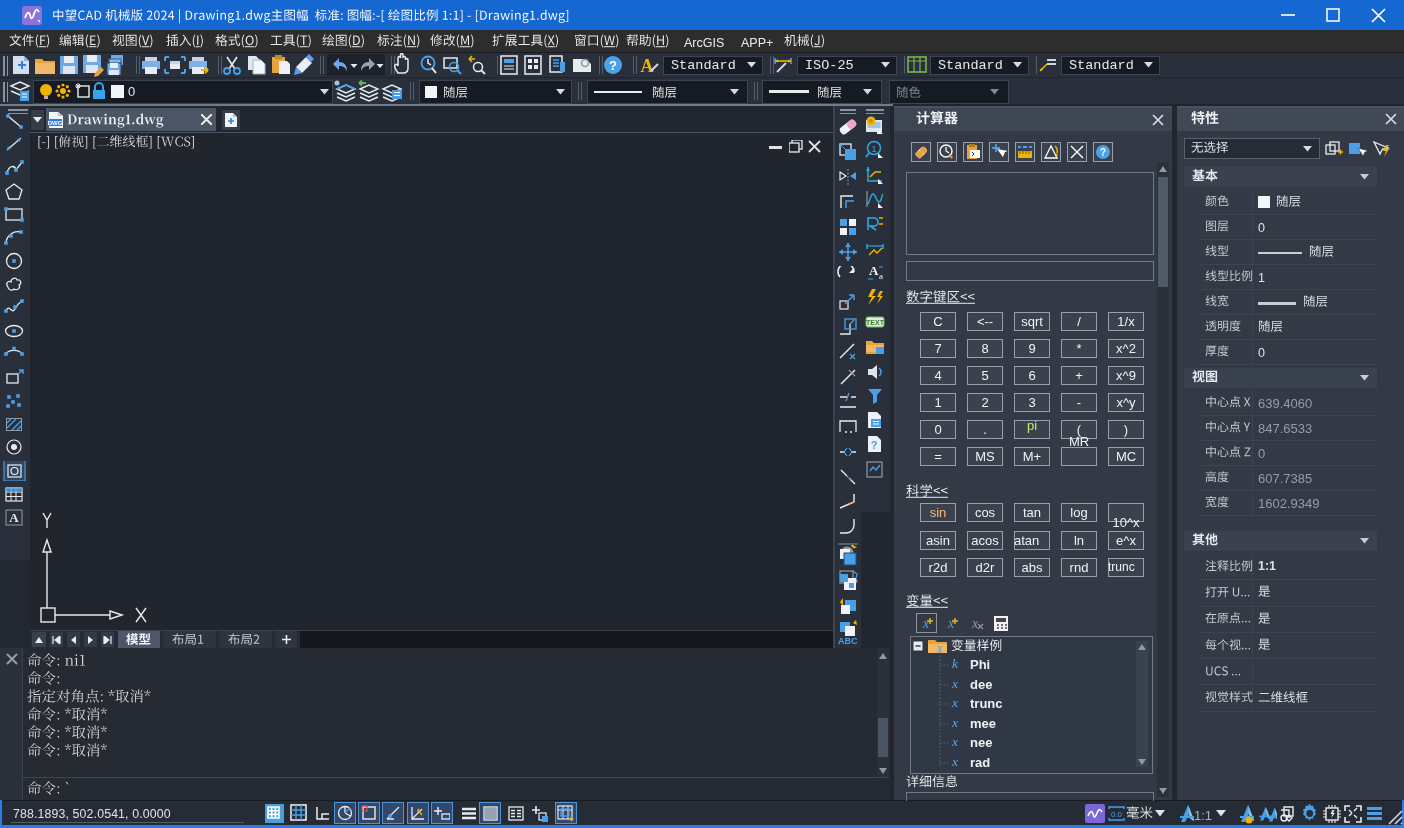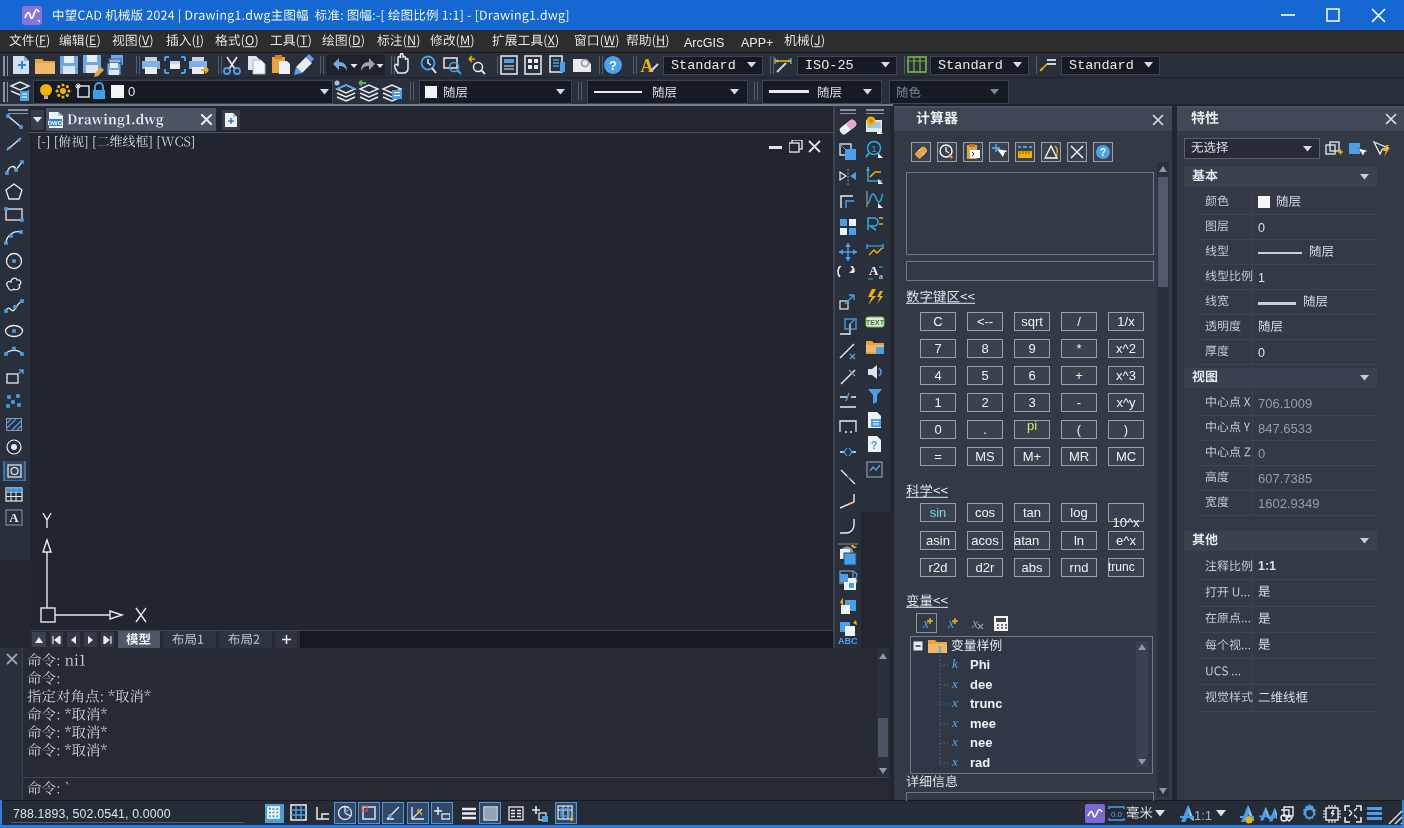--- a/index.html
+++ b/index.html
@@ -1420,21 +1420,21 @@
     <div style="position:absolute;left:1108px;top:339px;width:36px;height:19px;font:13px 'Liberation Sans';color:#f0f2f5;text-align:center;line-height:19px">x^2</div>
     <div style="position:absolute;left:920px;top:366px;width:36px;height:19px;background:#3b424e;border:1px solid #97a1ae;box-sizing:border-box;"></div>
     <div style="position:absolute;left:920px;top:366px;width:36px;height:19px;font:13px 'Liberation Sans';color:#f0f2f5;text-align:center;line-height:19px">4</div>
     <div style="position:absolute;left:967px;top:366px;width:36px;height:19px;background:#3b424e;border:1px solid #97a1ae;box-sizing:border-box;"></div>
     <div style="position:absolute;left:967px;top:366px;width:36px;height:19px;font:13px 'Liberation Sans';color:#f0f2f5;text-align:center;line-height:19px">5</div>
     <div style="position:absolute;left:1014px;top:366px;width:36px;height:19px;background:#3b424e;border:1px solid #97a1ae;box-sizing:border-box;"></div>
     <div style="position:absolute;left:1014px;top:366px;width:36px;height:19px;font:13px 'Liberation Sans';color:#f0f2f5;text-align:center;line-height:19px">6</div>
     <div style="position:absolute;left:1061px;top:366px;width:36px;height:19px;background:#3b424e;border:1px solid #97a1ae;box-sizing:border-box;"></div>
     <div style="position:absolute;left:1061px;top:366px;width:36px;height:19px;font:13px 'Liberation Sans';color:#f0f2f5;text-align:center;line-height:19px">+</div>
     <div style="position:absolute;left:1108px;top:366px;width:36px;height:19px;background:#3b424e;border:1px solid #97a1ae;box-sizing:border-box;"></div>
-    <div style="position:absolute;left:1108px;top:366px;width:36px;height:19px;font:13px 'Liberation Sans';color:#f0f2f5;text-align:center;line-height:19px">x^3</div>
+    <div style="position:absolute;left:1108px;top:366px;width:36px;height:19px;font:13px 'Liberation Sans';color:#f0f2f5;text-align:center;line-height:19px">x^9</div>
     <div style="position:absolute;left:920px;top:393px;width:36px;height:19px;background:#3b424e;border:1px solid #97a1ae;box-sizing:border-box;"></div>
     <div style="position:absolute;left:920px;top:393px;width:36px;height:19px;font:13px 'Liberation Sans';color:#f0f2f5;text-align:center;line-height:19px">1</div>
     <div style="position:absolute;left:967px;top:393px;width:36px;height:19px;background:#3b424e;border:1px solid #97a1ae;box-sizing:border-box;"></div>
     <div style="position:absolute;left:967px;top:393px;width:36px;height:19px;font:13px 'Liberation Sans';color:#f0f2f5;text-align:center;line-height:19px">2</div>
     <div style="position:absolute;left:1014px;top:393px;width:36px;height:19px;background:#3b424e;border:1px solid #97a1ae;box-sizing:border-box;"></div>
     <div style="position:absolute;left:1014px;top:393px;width:36px;height:19px;font:13px 'Liberation Sans';color:#f0f2f5;text-align:center;line-height:19px">3</div>
     <div style="position:absolute;left:1061px;top:393px;width:36px;height:19px;background:#3b424e;border:1px solid #97a1ae;box-sizing:border-box;"></div>
     <div style="position:absolute;left:1061px;top:393px;width:36px;height:19px;font:13px 'Liberation Sans';color:#f0f2f5;text-align:center;line-height:19px">-</div>
     <div style="position:absolute;left:1108px;top:393px;width:36px;height:19px;background:#3b424e;border:1px solid #97a1ae;box-sizing:border-box;"></div>
     <div style="position:absolute;left:1108px;top:393px;width:36px;height:19px;font:13px 'Liberation Sans';color:#f0f2f5;text-align:center;line-height:19px">x^y</div>
@@ -1448,37 +1448,37 @@
     <div style="position:absolute;left:1061px;top:420px;width:36px;height:19px;font:13px 'Liberation Sans';color:#f0f2f5;text-align:center;line-height:19px">(</div>
     <div style="position:absolute;left:1108px;top:420px;width:36px;height:19px;background:#3b424e;border:1px solid #97a1ae;box-sizing:border-box;"></div>
     <div style="position:absolute;left:1108px;top:420px;width:36px;height:19px;font:13px 'Liberation Sans';color:#f0f2f5;text-align:center;line-height:19px">)</div>
     <div style="position:absolute;left:920px;top:447px;width:36px;height:19px;background:#3b424e;border:1px solid #97a1ae;box-sizing:border-box;"></div>
     <div style="position:absolute;left:920px;top:447px;width:36px;height:19px;font:13px 'Liberation Sans';color:#f0f2f5;text-align:center;line-height:19px">=</div>
     <div style="position:absolute;left:967px;top:447px;width:36px;height:19px;background:#3b424e;border:1px solid #97a1ae;box-sizing:border-box;"></div>
     <div style="position:absolute;left:967px;top:447px;width:36px;height:19px;font:13px 'Liberation Sans';color:#f0f2f5;text-align:center;line-height:19px">MS</div>
     <div style="position:absolute;left:1014px;top:447px;width:36px;height:19px;background:#3b424e;border:1px solid #97a1ae;box-sizing:border-box;"></div>
     <div style="position:absolute;left:1014px;top:447px;width:36px;height:19px;font:13px 'Liberation Sans';color:#f0f2f5;text-align:center;line-height:19px">M+</div>
     <div style="position:absolute;left:1061px;top:447px;width:36px;height:19px;background:#3b424e;border:1px solid #97a1ae;box-sizing:border-box;"></div>
-    <div style="position:absolute;left:1061px;top:447px;width:36px;height:19px;font:13px 'Liberation Sans';color:#f0f2f5;text-align:center;line-height:19px">MR</div>
+    <div style="position:absolute;left:1061px;top:432px;width:36px;height:19px;font:13px 'Liberation Sans';color:#f0f2f5;text-align:center;line-height:19px">MR</div>
     <div style="position:absolute;left:1108px;top:447px;width:36px;height:19px;background:#3b424e;border:1px solid #97a1ae;box-sizing:border-box;"></div>
     <div style="position:absolute;left:1108px;top:447px;width:36px;height:19px;font:13px 'Liberation Sans';color:#f0f2f5;text-align:center;line-height:19px">MC</div>
     <svg style="position:absolute;left:906px;top:484px;overflow:visible" width="43" height="18">
       <g fill="#e8ecf0">
         <use href="#g121" transform="translate(0.0,11.6) scale(0.0135,-0.0135)"></use>
         <use href="#g122" transform="translate(13.5,11.6) scale(0.0135,-0.0135)"></use>
         <use href="#g120" transform="translate(27.0,11.6) scale(0.0135,-0.0135)"></use>
         <use href="#g120" transform="translate(34.5,11.6) scale(0.0135,-0.0135)"></use>
         <rect x="0.0" y="12.8" width="13.5" height="1" fill="#e8ecf0"></rect>
         <rect x="13.5" y="12.8" width="13.5" height="1" fill="#e8ecf0"></rect>
         <rect x="27.0" y="12.8" width="7.5" height="1" fill="#e8ecf0"></rect>
         <rect x="34.5" y="12.8" width="7.5" height="1" fill="#e8ecf0"></rect>
       </g>
     </svg>
     <div style="position:absolute;left:920px;top:503.0px;width:36px;height:19px;background:#3b424e;border:1px solid #97a1ae;box-sizing:border-box;"></div>
-    <div style="position:absolute;left:920px;top:503.0px;width:36px;height:19px;font:13px 'Liberation Sans';color:#7dd3fc;text-align:center;line-height:19px">sin</div>
+    <div style="position:absolute;left:920px;top:503.0px;width:36px;height:19px;font:13px 'Liberation Sans';color:#fdba74;text-align:center;line-height:19px">sin</div>
     <div style="position:absolute;left:967px;top:503.0px;width:36px;height:19px;background:#3b424e;border:1px solid #97a1ae;box-sizing:border-box;"></div>
     <div style="position:absolute;left:967px;top:503.0px;width:36px;height:19px;font:13px 'Liberation Sans';color:#f0f2f5;text-align:center;line-height:19px">cos</div>
     <div style="position:absolute;left:1014px;top:503.0px;width:36px;height:19px;background:#3b424e;border:1px solid #97a1ae;box-sizing:border-box;"></div>
     <div style="position:absolute;left:1014px;top:503.0px;width:36px;height:19px;font:13px 'Liberation Sans';color:#f0f2f5;text-align:center;line-height:19px">tan</div>
     <div style="position:absolute;left:1061px;top:503.0px;width:36px;height:19px;background:#3b424e;border:1px solid #97a1ae;box-sizing:border-box;"></div>
     <div style="position:absolute;left:1061px;top:503.0px;width:36px;height:19px;font:13px 'Liberation Sans';color:#f0f2f5;text-align:center;line-height:19px">log</div>
     <div style="position:absolute;left:1108px;top:503.0px;width:36px;height:19px;background:#3b424e;border:1px solid #97a1ae;box-sizing:border-box;"></div>
     <div style="position:absolute;left:1108px;top:513px;width:36px;height:19px;font:13px 'Liberation Sans';color:#f0f2f5;text-align:center;line-height:19px">10^x</div>
     <div style="position:absolute;left:920px;top:530.5px;width:36px;height:19px;background:#3b424e;border:1px solid #97a1ae;box-sizing:border-box;"></div>
     <div style="position:absolute;left:920px;top:530.5px;width:36px;height:19px;font:13px 'Liberation Sans';color:#f0f2f5;text-align:center;line-height:19px">asin</div>
@@ -1745,21 +1745,21 @@
     <div style="position:absolute;left:1198px;top:391px;width:179px;height:25px;background:none;border-bottom:1px solid #3c4451;box-sizing:border-box;"></div>
     <div style="position:absolute;left:1252px;top:391px;width:1px;height:25px;background:#3c4451;"></div>
     <svg style="position:absolute;left:1205px;top:396.0px;overflow:visible" width="47" height="16">
       <g fill="#c7cdd5">
         <use href="#g0" transform="translate(0.0,10.3) scale(0.012,-0.012)"></use>
         <use href="#g147" transform="translate(12.0,10.3) scale(0.012,-0.012)"></use>
         <use href="#g148" transform="translate(24.0,10.3) scale(0.012,-0.012)"></use>
         <use href="#g59" transform="translate(38.7,10.3) scale(0.012,-0.012)"></use>
       </g>
     </svg>
-    <div style="position:absolute;left:1258px;top:396px;font:normal 13px 'Liberation Sans', sans-serif;color:#949ca8;letter-spacing:normal;white-space:pre;line-height:15px">706.1009</div>
+    <div style="position:absolute;left:1258px;top:396px;font:normal 13px 'Liberation Sans', sans-serif;color:#949ca8;letter-spacing:normal;white-space:pre;line-height:15px">639.4060</div>
     <div style="position:absolute;left:1198px;top:416px;width:179px;height:25px;background:none;border-bottom:1px solid #3c4451;box-sizing:border-box;"></div>
     <div style="position:absolute;left:1252px;top:416px;width:1px;height:25px;background:#3c4451;"></div>
     <svg style="position:absolute;left:1205px;top:421.0px;overflow:visible" width="46" height="16">
       <g fill="#c7cdd5">
         <use href="#g0" transform="translate(0.0,10.3) scale(0.012,-0.012)"></use>
         <use href="#g147" transform="translate(12.0,10.3) scale(0.012,-0.012)"></use>
         <use href="#g148" transform="translate(24.0,10.3) scale(0.012,-0.012)"></use>
         <use href="#g149" transform="translate(38.7,10.3) scale(0.012,-0.012)"></use>
       </g>
     </svg>

